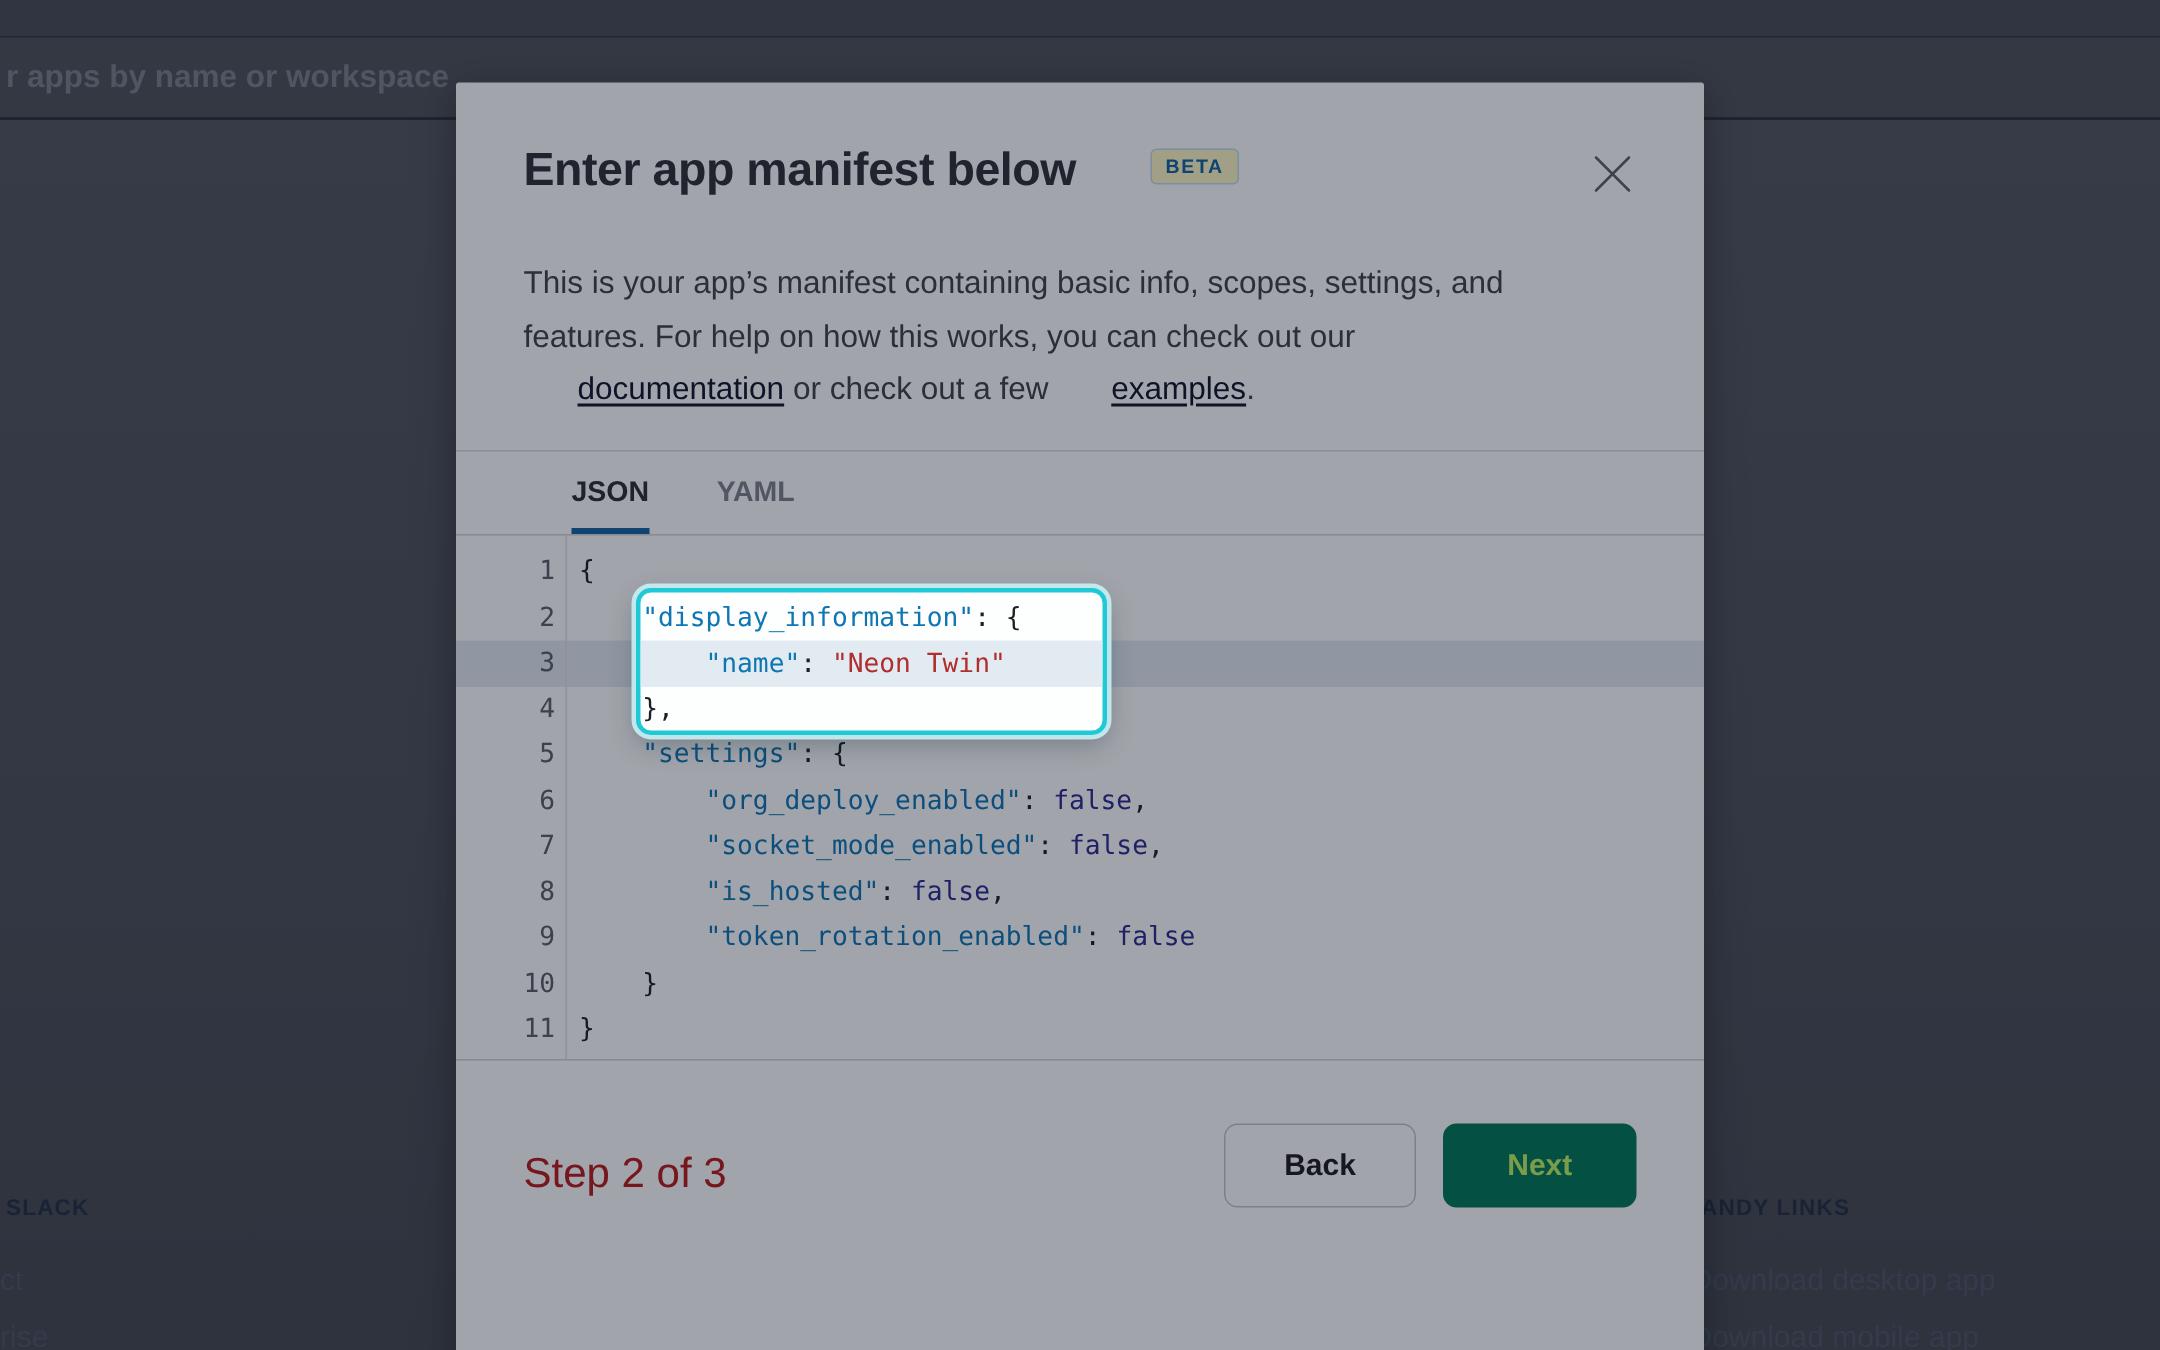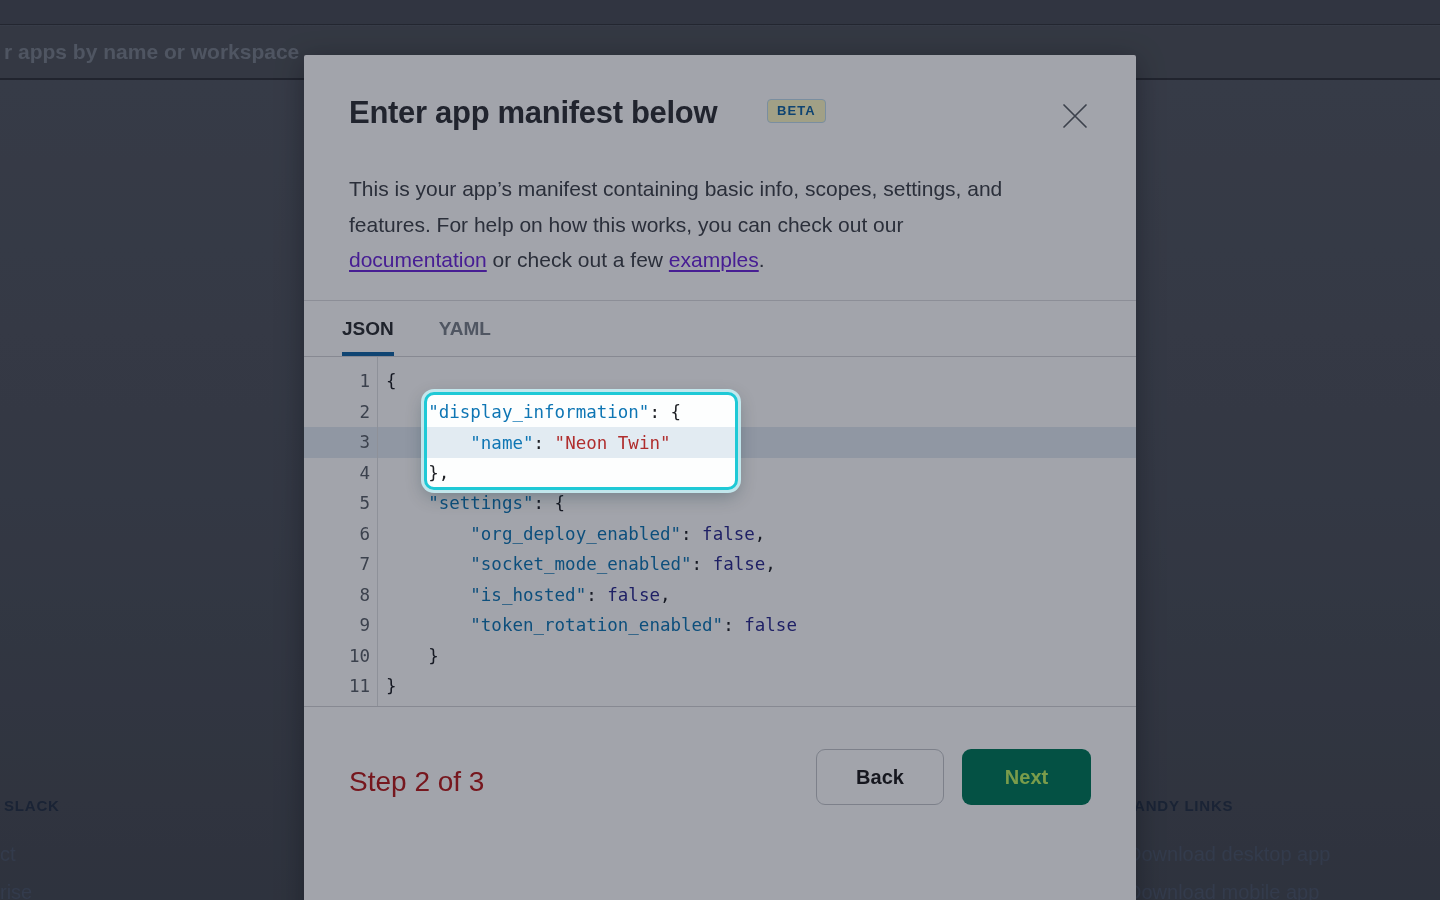--- a/index.html
+++ b/index.html
@@ -27,24 +27,24 @@
   .modal { position:absolute; left:304px; top:55px; width:832px; height:872px; background:#ffffff;
            border-radius:2px; box-shadow:0 6px 28px rgba(0,0,0,.35); overflow:hidden; z-index:10; }
   .m-title { position:absolute; left:45px; top:40px; font-size:31px; font-weight:bold;
              letter-spacing:-.3px; color:#2f3136; }
   .beta { position:absolute; left:463px; top:44px; height:24px; padding:3px 9px 0; background:#fef9c3;
           border:1px solid #bedced; border-radius:4px; color:#1264a3; font-size:13px; font-weight:bold;
           letter-spacing:1.1px; }
   .m-close { position:absolute; left:756px; top:46px; width:30px; height:30px; background:none; border:none;
              cursor:pointer; padding:2px; }
   .m-desc { position:absolute; left:45px; top:116px; font-size:21px; line-height:35.5px; color:#3f434a; }
-  .desc-link { color:#6d28d9; text-underline-offset:3px; }
+  .desc-link { color:#0f172a; text-underline-offset:3px;margin-left:36px; }
 
   .tabs { position:absolute; left:0; top:245px; width:832px; height:57px; border-top:1px solid #dcdcdf;
-          border-bottom:1px solid #d3d4d7; display:flex; align-items:stretch; padding-left:38px;text-align:right; }
+          border-bottom:1px solid #d3d4d7; display:flex; align-items:stretch; padding-left:77px;text-align:right; }
   .tab { position:relative; display:flex; align-items:center; font-size:19px; font-weight:bold;
          color:#7b828a; cursor:pointer; margin-right:45px; }
   .tab.active { color:#2d2f33; }
   .tab.active::after { content:""; position:absolute; left:0; right:0; bottom:0; height:4px; background:#1264a3; }
 
   .editor { position:absolute; left:0; top:302px; width:832px; height:350px; border-bottom:1px solid #d3d4d7; }
   .activeline { position:absolute; left:0; right:0; top:70px; height:30.5px; background:#e2ebf2; }
   .gutter { position:absolute; left:0; top:0; bottom:0; width:74px; border-right:1px solid #dfe0e2;
             padding:9px 7px 0 0; }
   .ln { height:30.5px; line-height:30.5px; text-align:right; font-family:"DejaVu Sans Mono",monospace;

